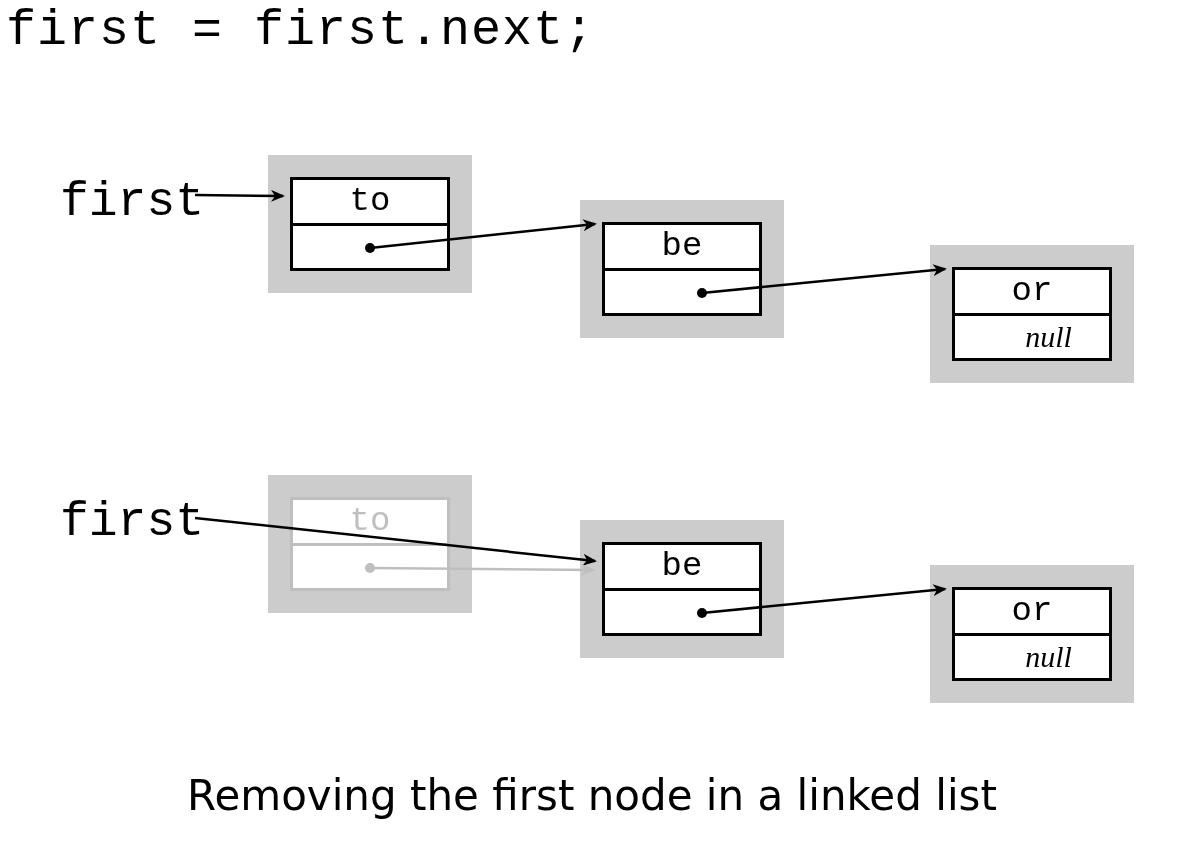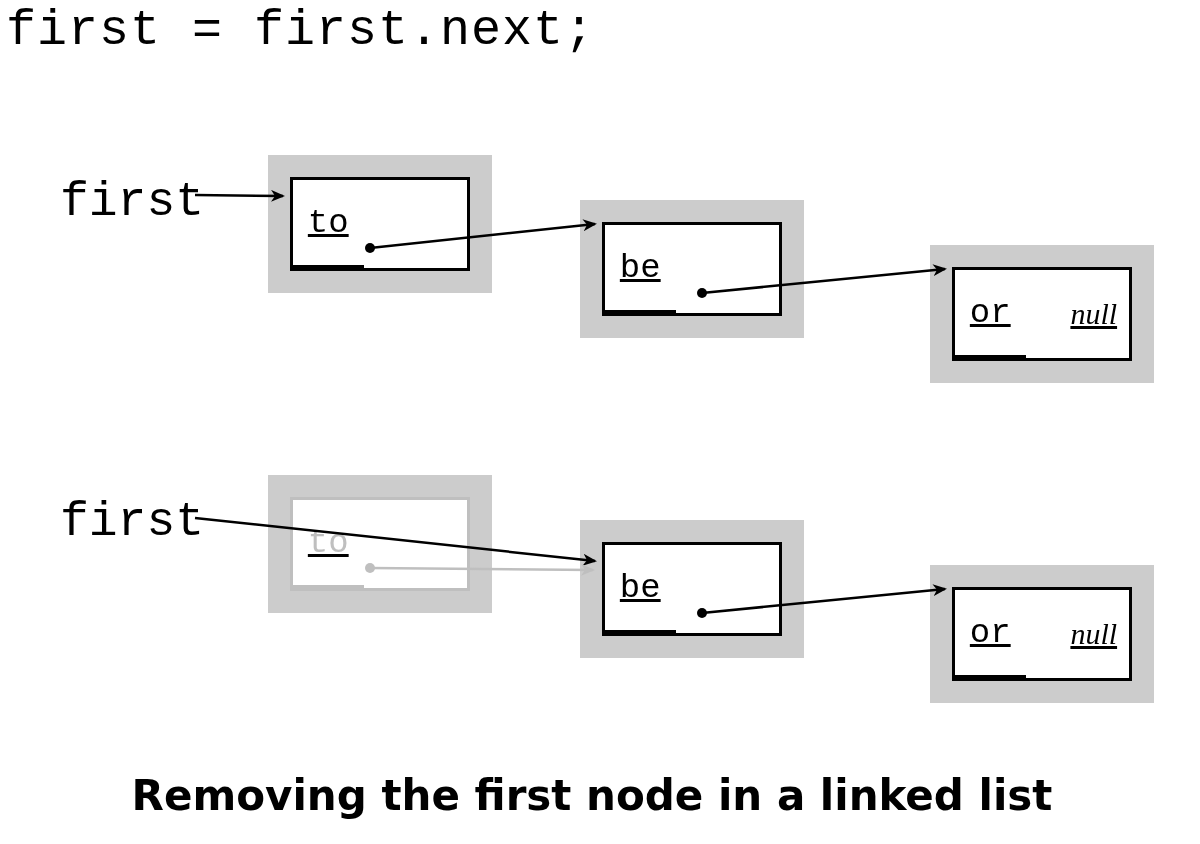--- a/index.html
+++ b/index.html
@@ -36,28 +36,27 @@
     white-space: pre;
   }
   
   .node {
     position: absolute;
     background: #cccccc;
     padding: 22px;
     box-sizing: border-box;
   }
   .node-inner {
-    width: 180px;
+    width: 160px;
     height: 94px;
     background: #ffffff;
     border: 3px solid #000;
     box-sizing: border-box;
     display: flex;
-    flex-direction: row;
-    text-decoration: underline;
+    flex-direction: column;
   }
   .cell {
     flex: 1;
     border-bottom: 3px solid #000;
     display: flex;
     align-items: center;
     justify-content: center;
     font-family: "Courier New", Consolas, monospace;
     font-size: 34px;
     color: #000;
@@ -68,21 +67,21 @@
   
   .node.faded .node-inner { border-color: #bfbfbf; background: #ffffff; }
   .node.faded .cell { color: #bfbfbf; border-bottom-color: #bfbfbf; }
   
   .caption {
     position: absolute;
     left: 0; right: 16px;
     bottom: 24px;
     text-align: center;
     font-family: Verdana, "DejaVu Sans", Geneva, sans-serif;
-    font-weight: 700;
+    font-weight: 400;
     font-size: 42px;
     color: #000;
   }
   svg.overlay {
     position: absolute;
     left: 0; top: 0;
     width: 1200px; height: 844px;
     pointer-events: none;
   }
 </style>

